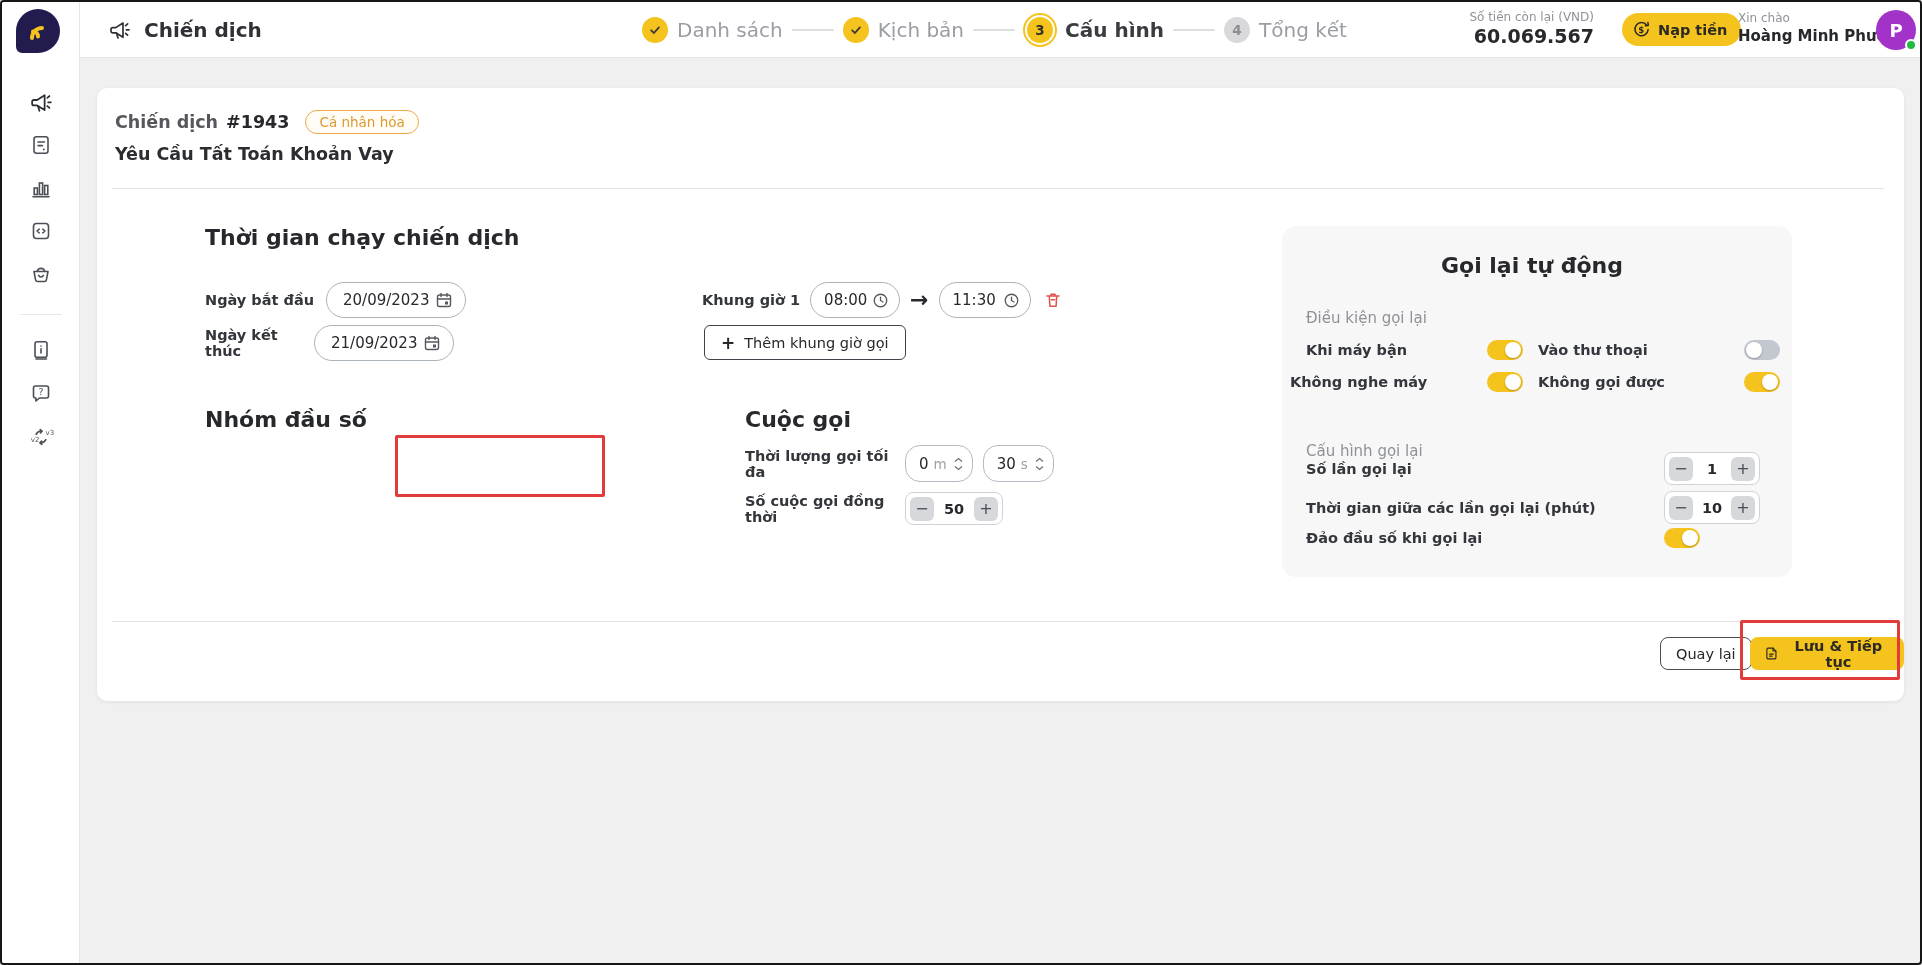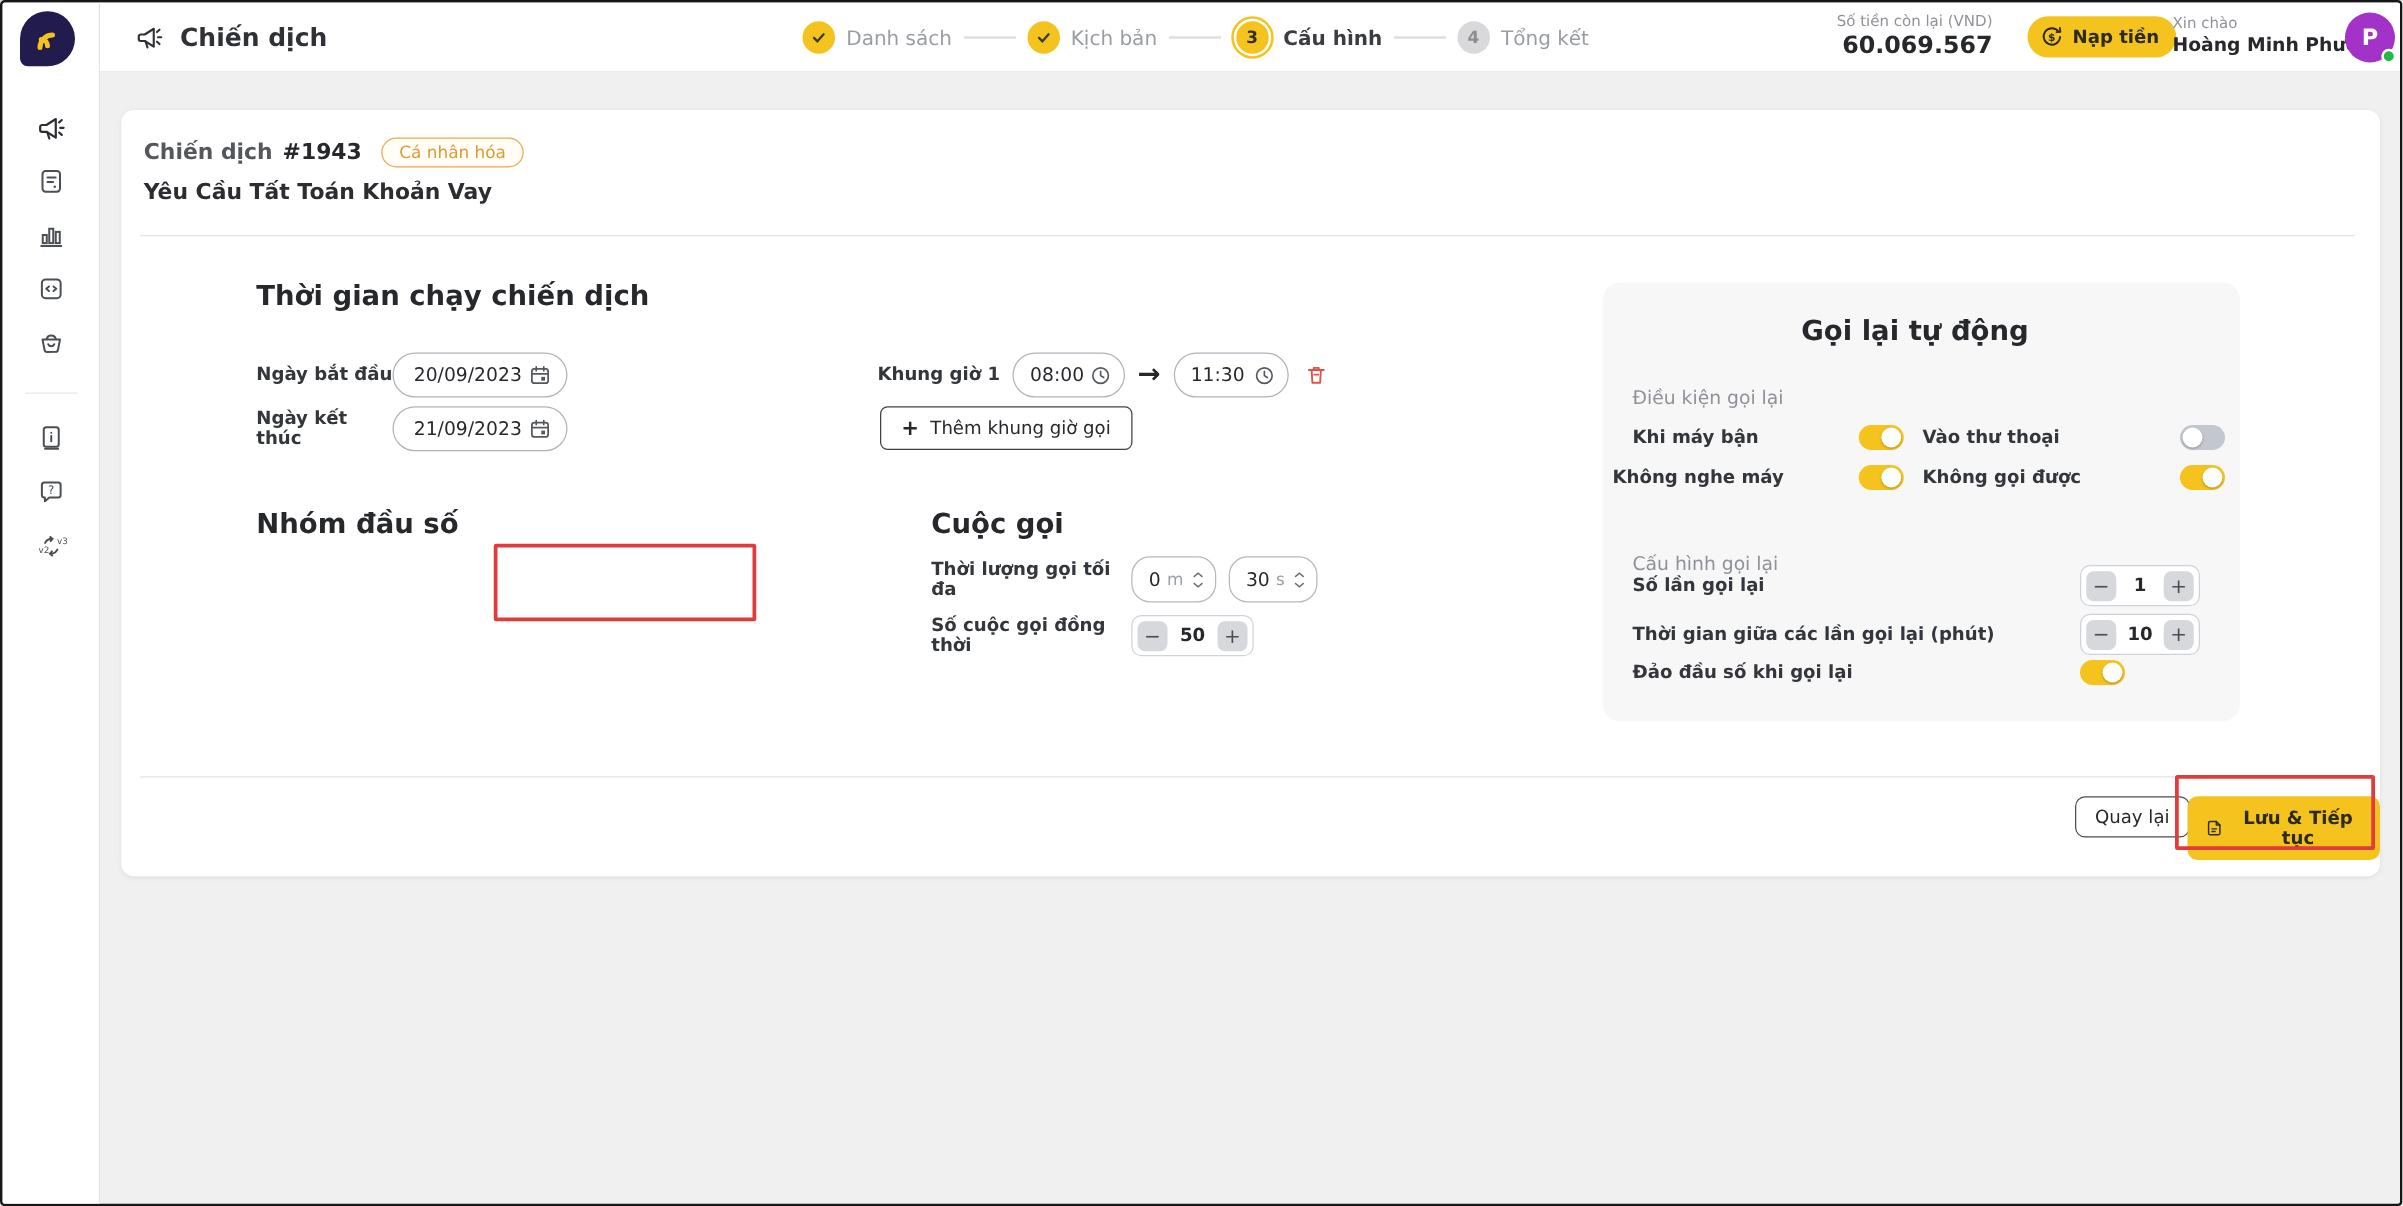--- a/index.html
+++ b/index.html
@@ -15,21 +15,21 @@
 
   
   .header { position:absolute; left:78px; top:0; width:1844px; height:56px; background:#fff; border-bottom:1px solid #e6e6e8; z-index:4; }
   .page-title { position:absolute; left:28px; top:0; height:56px; display:flex; align-items:center; gap:12px; color:#2f3136; font-size:20px; font-weight:600; }
   .stepper { position:absolute; left:562px; top:0; height:56px; display:flex; align-items:center; gap:9px; }
   .step { display:flex; align-items:center; gap:9px; }
   .step .circle { width:26px; height:26px; border-radius:50%; display:flex; align-items:center; justify-content:center; font-size:13.5px; font-weight:700; }
   .circle.done { background:#F5C31D; color:#3a3a3a; }
   .circle.active { background:#F5C31D; color:#33312a; box-shadow:0 0 0 2px #fff, 0 0 0 4px #F5C31D; margin:0 3px; }
   .circle.pending { background:#d9d9dc; color:#8b8d92; }
-  .step .lbl { font-size:16px; color:#9a9da3; }
+  .step .lbl { font-size:20px; color:#9a9da3; }
   .step .lbl.current { color:#3a3c40; font-weight:600; }
   .connector { width:42px; height:2px; background:#dedee1; border-radius:1px; }
   .balance { position:absolute; right:330px; top:8px; text-align:right; }
   .balance .cap { font-size:12px; color:#8f9298; }
   .balance .val { font-size:19px; font-weight:700; color:#26282c; margin-top:1px; }
   .topup { position:absolute; left:1542px; top:11px; height:33px; padding:0 14px 0 10px; background:#F5C31D; border:none; border-radius:17px; display:flex; align-items:center; gap:7px; font-size:14.5px; font-weight:600; color:#2c2a22; cursor:pointer; font-family:inherit; }
   .greet { position:absolute; left:1658px; top:9px; }
   .greet .cap { font-size:12px; color:#8f9298; }
   .greet .nm  { font-size:15px; font-weight:600; color:#26282c; margin-top:2px; }
   .avatar { position:absolute; left:1796px; top:8px; width:40px; height:40px; border-radius:50%; background:#A333C8; color:#fff; font-size:18px; font-weight:600; display:flex; align-items:center; justify-content:center; cursor:pointer; }
@@ -84,21 +84,21 @@
   .panel-sub { position:absolute; left:24px; font-size:15px; color:#8e9197;margin-top:16px; }
   .p-lbl { position:absolute; font-size:14.5px; font-weight:600; color:#33363b; }
 
   .toggle { position:absolute; width:36px; height:20px; border-radius:10px; background:#c3c7cf; cursor:pointer; transition:none; }
   .toggle::after { content:""; position:absolute; left:2px; top:2px; width:16px; height:16px; border-radius:50%; background:#fff; box-shadow:0 1px 2px rgba(0,0,0,.25); }
   .toggle.on { background:#F5C31D; }
   .toggle.on::after { left:18px; }
 
   
   .btn-back { position:absolute; left:1563px; top:549px; height:33px; padding:0 15px; background:#fff; border:1.5px solid #4a4d52; border-radius:8px; font-size:14.5px; color:#26282c; cursor:pointer; font-family:inherit; }
-  .btn-save { position:absolute; left:1653px; top:549px; height:51px; padding:0 14px; background:#F5C31D; border:none; border-radius:8px; font-size:14.5px; font-weight:600; color:#2c2a22; cursor:pointer; display:flex; align-items:center; gap:8px; font-family:inherit; }
+  .btn-save { position:absolute; left:1653px; top:549px; height:33px; padding:0 14px; background:#F5C31D; border:none; border-radius:8px; font-size:14.5px; font-weight:600; color:#2c2a22; cursor:pointer; display:flex; align-items:center; gap:8px; font-family:inherit; }
 
   .annotation { position:absolute; border:3px solid #E23B3B; border-radius:2px; pointer-events:none; z-index:9; }
 </style>
 </head>
 <body>
 
 <div class="frame">
 
   <nav class="sidebar">
     <div class="logo">
@@ -237,21 +237,21 @@
     <div class="camp-title">
       <span class="pre">Chiến dịch</span>
       <span class="id">#1943</span>
       <span class="badge">Cá nhân hóa</span>
     </div>
     <div class="camp-name">Yêu Cầu Tất Toán Khoản Vay</div>
     <div class="hdiv" style="top:100px"></div>
 
     <div class="sec-h" style="left:108px; top:137px">Thời gian chạy chiến dịch</div>
 
-    <div class="row-abs" style="left:108px; top:194px; height:36px; gap:0">
+    <div class="row-abs" style="left:108px; top:194px; height:36px; gap:12px">
       <span class="form-label" style="width:109px">Ngày bắt đầu</span>
       <div class="pill-input" style="width:140px">
         <span>20/09/2023</span>
         <span class="ic">
           <svg width="18" height="18" viewBox="0 0 18 18" fill="none" stroke="currentColor" stroke-width="1.4" stroke-linecap="round">
               <rect x="2.5" y="4" width="13" height="11.5" rx="2"></rect>
               <path d="M6 2.5v3M12 2.5v3M2.5 8h13"></path>
               <rect x="10" y="10.5" width="3" height="3" fill="currentColor" stroke="none"></rect>
             </svg>
         </span>

